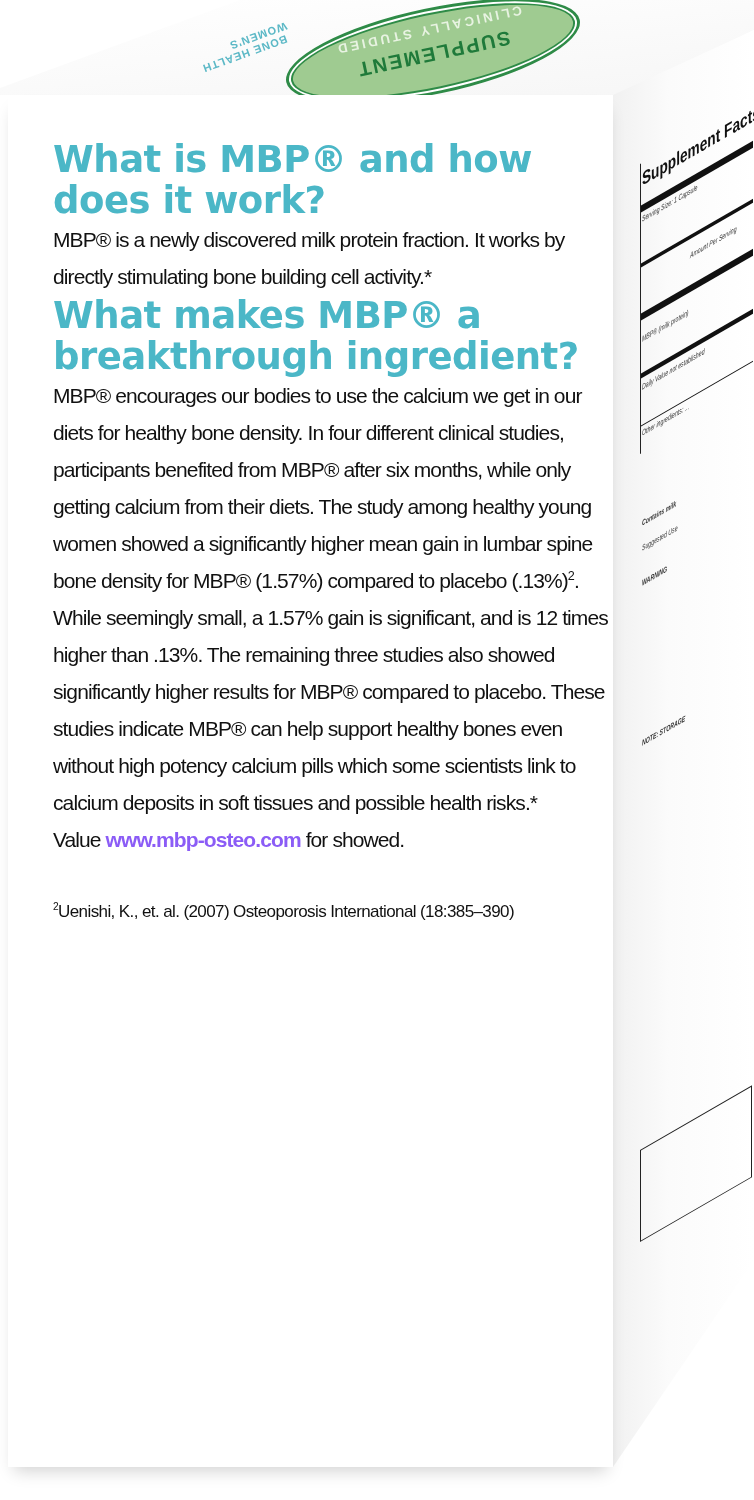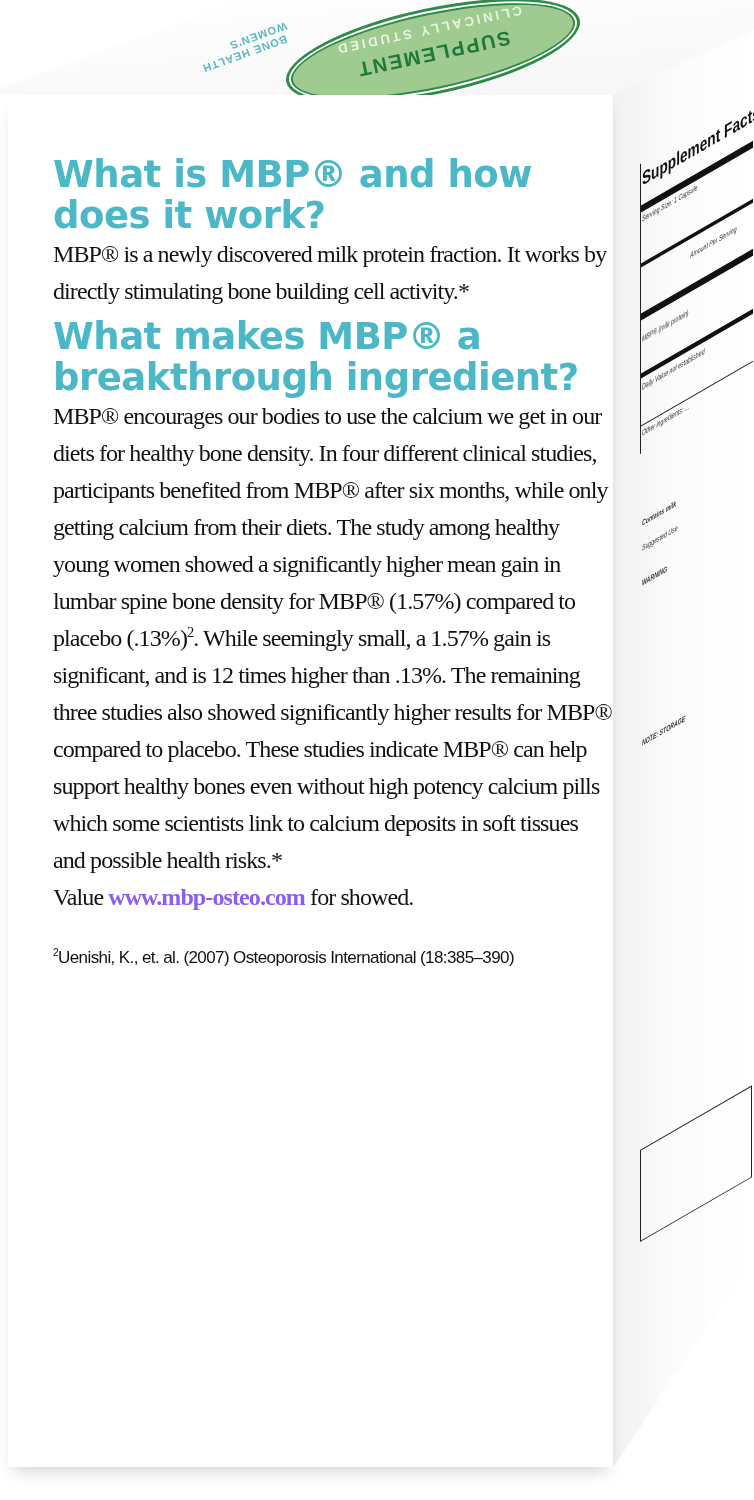--- a/index.html
+++ b/index.html
@@ -79,31 +79,31 @@
     }
     
     .content {
       position: absolute; left: 53px; top: 138px; width: 560px;
     }
     h2 {
       margin: 0; color: #4bb7c7; font-weight: bold; font-size: 37px; line-height: 41px;
       font-family: "DejaVu Sans", sans-serif; letter-spacing: -0.5px;
     }
     p.body {
-      margin: 0; color: #111; font-size: 24px; line-height: 37px;
-      font-family: Liberation Serif, serif; letter-spacing: -0.9px;
+      margin: 0; color: #111; font-size: 21px; line-height: 37px;
+      font-family: Liberation Sans, sans-serif; letter-spacing: -0.9px;
     }
-    .h1 { margin-top: 16px; }
+    .h1 { margin-top: 1px; }
     .p1 { margin-top: 4px; }
-    .h2b { margin-top: 6px; }
+    .h2b { }
     .p2 { margin-top: 4px; }
     .visit { margin-top: 20px; }
     .link { color: #8b5cf6; font-weight: bold; }
     .footnote {
-      margin-top: 32px; font-size: 17px; color: #111; letter-spacing: -0.6px;
+      margin-top: 44px; font-size: 17px; color: #111; letter-spacing: -0.6px;
       font-family: "Liberation Sans", sans-serif;
     }
     sup { font-size: 60%; line-height: 0; }
   </style>
 </head>
 <body>
 
 <div class="top-face"></div>
 <div class="top-text" style="left:200px; top:48px;">BONE HEALTH</div>
 <div class="top-text" style="left:228px; top:30px;">WOMEN'S</div>

